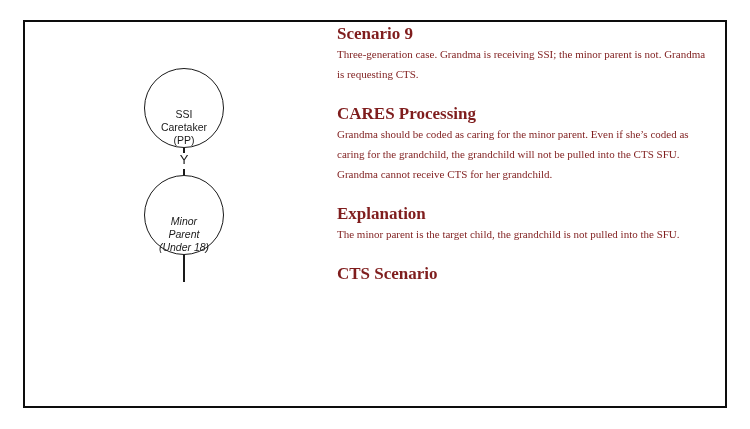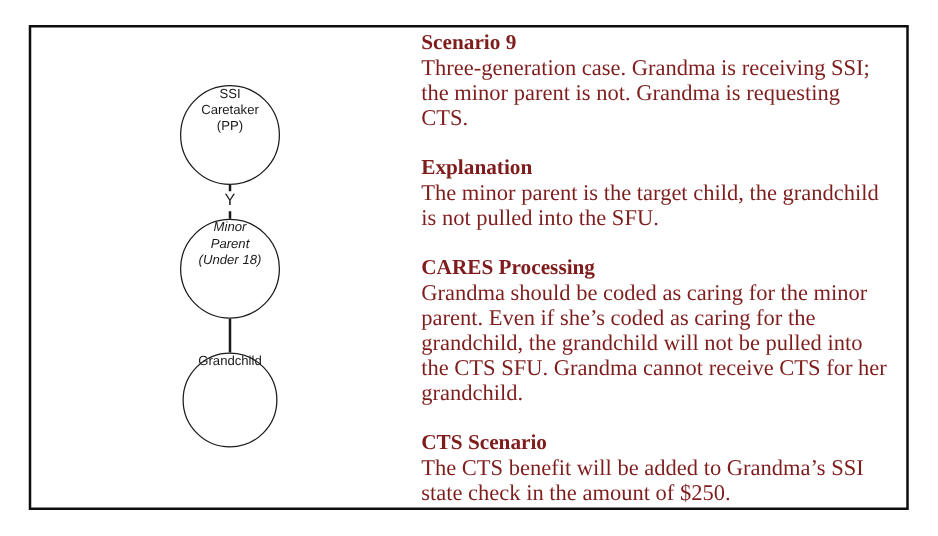--- a/index.html
+++ b/index.html
@@ -32,21 +32,21 @@
     position: absolute;
     left: 0; top: 0;
     width: 320px; height: 384px;
   }
   .node {
     position: absolute;
     border: 1.5px solid #1a1a1a;
     border-radius: 50%;
     background: #ffffff;
     display: flex;
-    align-items: flex-start;
+    align-items: flex-end;
     justify-content: center;
     box-sizing: border-box;
   }
   .node-ssi      { left: 119px; top: 46px;  width: 80px; height: 80px; }
   .node-minor    { left: 119px; top: 153px; width: 80px; height: 80px; font-style: italic; }
   .node-grand    { left: 121px; top: 260px; width: 76px; height: 76px; }
   .node-label {
     font-family: "Liberation Sans", sans-serif;
     font-size: 10.5px;
     line-height: 13px;
@@ -82,21 +82,21 @@
     color: #7f1d1d;
   }
   .section { margin: 0 0 20px 0; }
   .section:last-child { margin-bottom: 0; }
   .section-heading {
     font-size: 17px;
     line-height: 20px;
     font-weight: bold;
   }
   .section-body {
-    font-size: 18px;
+    font-size: 11px;
     line-height: 20px;
   }
 </style>
 </head>
 <body>
 
 <div class="page">
   <div class="panel">
 
     <div class="diagram">
@@ -111,38 +111,34 @@
       <div class="tick tick-bottom"></div>
 
       <div class="node node-minor">
         <span class="node-label">Minor
 Parent
 (Under 18)</span>
       </div>
 
       <div class="conn-line"></div>
 
-      <div class="node node-grand">
-        <span class="node-label">Grandchild</span>
-      </div>
     </div>
 
     <div class="text-col">
       <div class="section">
         <div class="section-heading">Scenario 9</div>
         <div class="section-body">Three-generation case. Grandma is receiving SSI; the minor parent is not. Grandma is requesting CTS.</div>
       </div>
       <div class="section">
+        <div class="section-heading">CARES Processing</div>
+        <div class="section-body">Grandma should be coded as caring for the minor parent. Even if she’s coded as caring for the grandchild, the grandchild will not be pulled into the CTS SFU. Grandma cannot receive CTS for her grandchild.</div>
+      </div>
+      <div class="section">
         <div class="section-heading">Explanation</div>
         <div class="section-body">The minor parent is the target child, the grandchild is not pulled into the SFU.</div>
       </div>
       <div class="section">
-        <div class="section-heading">CARES Processing</div>
-        <div class="section-body">Grandma should be coded as caring for the minor parent. Even if she’s coded as caring for the grandchild, the grandchild will not be pulled into the CTS SFU. Grandma cannot receive CTS for her grandchild.</div>
-      </div>
-      <div class="section">
         <div class="section-heading">CTS Scenario</div>
-        <div class="section-body">The CTS benefit will be added to Grandma’s SSI state check in the amount of $250.</div>
       </div>
     </div>
 
   </div>
 </div>
 
 </body></html>

